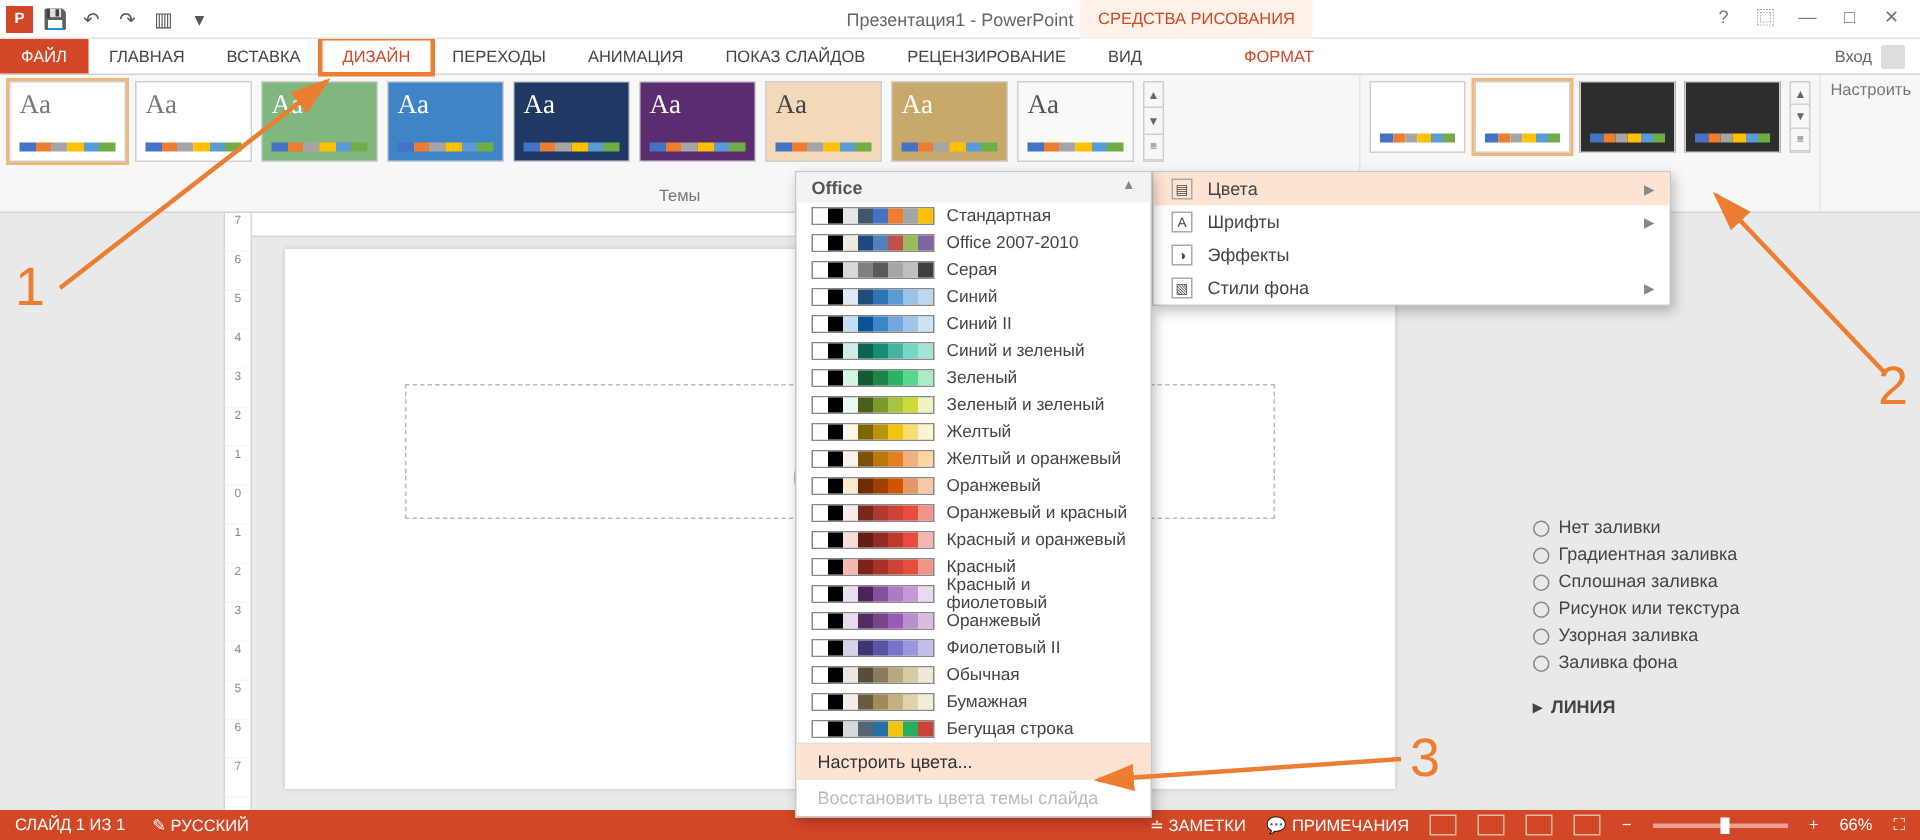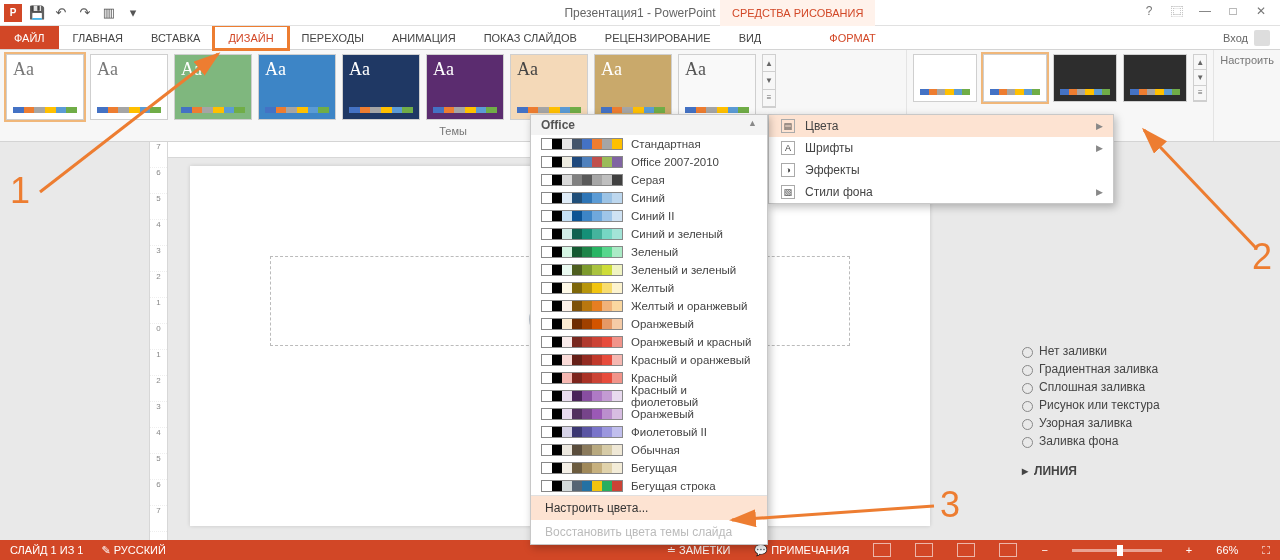--- a/index.html
+++ b/index.html
@@ -22,21 +22,21 @@
 .tabs .active { color: #d24726; }
 .designHL { outline: 3px solid #ed7d31; outline-offset: -1px; text-align: center; }
 .signin { margin-left: auto; padding-right: 10px; display: flex; align-items: center; gap: 6px; color: #666; font-size: 11px; }
 .avatar { width: 16px; height: 16px; background: #ddd; border-radius: 2px; }
 
 
 .ribbon { height: 92px; background: #f7f7f7; border-bottom: 1px solid #d4d4d4; display: flex; }
 .group { border-right: 1px solid #e4e4e4; padding: 4px 6px 2px 6px; display: flex; flex-direction: column; justify-content: space-between; }
 .grouplabel { text-align: center; font-size: 11px; color: #777; height: 14px; }
 .gallery { display: flex; gap: 6px; align-items: flex-start; }
-.theme { width: 78px; height: 66px; border: 1px solid #cfcfcf; background: #fff; position: relative; overflow: hidden; cursor: default; }
+.theme { width: 78px; height: 54px; border: 1px solid #cfcfcf; background: #fff; position: relative; overflow: hidden; cursor: default; }
 .theme.sel { outline: 2px solid #f0b77a; }
 .theme .aa { position: absolute; left: 6px; top: 4px; font-size: 18px; font-family: Georgia, serif; }
 .theme .stripe { position: absolute; left: 6px; bottom: 6px; right: 6px; height: 6px; display: flex; }
 .theme .stripe i { flex: 1; }
 .gmore { width: 14px; display: flex; flex-direction: column; border: 1px solid #cfcfcf; height: 54px; }
 .gmore div { flex: 1; border-bottom: 1px solid #cfcfcf; display: flex; align-items: center; justify-content: center; font-size: 8px; color: #666; }
 
 .variants .theme { width: 64px; height: 48px; }
 .variants .theme.sel2 { outline: 2px solid #f0b77a; }
 .sizebtn { width: 56px; display: flex; flex-direction: column; align-items: center; gap: 2px; font-size: 11px; color: #444; padding: 4px 2px; }
@@ -76,21 +76,21 @@
 .fmtPane .opt { display: flex; align-items: flex-end; gap: 6px; padding: 2px 0; }
 .fmtPane .radio { width: 11px; height: 11px; border: 1px solid #888; border-radius: 50%; }
 .fmtPane .sect { font-weight: 600; margin-top: 14px; display: flex; align-items: center; gap: 6px; }
 
 
 .ann { position: absolute; z-index: 200; color: #ed7d31; font-size: 36px; font-weight: 400; pointer-events: none; }
 svg.arrows { position: absolute; inset: 0; z-index: 190; pointer-events: none; }
 
 
 .status { position: absolute; left: 0; right: 0; bottom: 0; height: 20px; background: #d24726; color: #fff; display: flex; align-items: center; font-size: 11px; padding: 0 10px; gap: 18px; }
-.status .right { margin-left: auto; display: flex; align-items: center; gap: 24px; }
+.status .right { margin-left: auto; display: flex; align-items: center; gap: 14px; }
 .status .vbtn { width: 18px; height: 14px; border: 1px solid rgba(255,255,255,0.6); }
 .zslider { width: 90px; height: 3px; background: rgba(255,255,255,0.5); position: relative; }
 .zslider::after { content: ''; position: absolute; left: 50%; top: -4px; width: 6px; height: 11px; background: #fff; }
 </style>
 </head>
 <body>
 
 <div class="titlebar">
   <div class="qat">
     <div class="logo">P</div>
@@ -616,21 +616,21 @@
         <span class="sw">
           <i style="background:#fff"></i>
           <i style="background:#000"></i>
           <i style="background:#f4efe6"></i>
           <i style="background:#6b5b3e"></i>
           <i style="background:#a0895a"></i>
           <i style="background:#c6b07e"></i>
           <i style="background:#e0d2ab"></i>
           <i style="background:#f3ecd8"></i>
         </span>
-        <span>Бегущая</span>
+        <span>Бумажная</span>
       </div>
       <div class="scheme">
         <span class="sw">
           <i style="background:#fff"></i>
           <i style="background:#000"></i>
           <i style="background:#d5dbdb"></i>
           <i style="background:#566573"></i>
           <i style="background:#2471a3"></i>
           <i style="background:#f1c40f"></i>
           <i style="background:#27ae60"></i>

